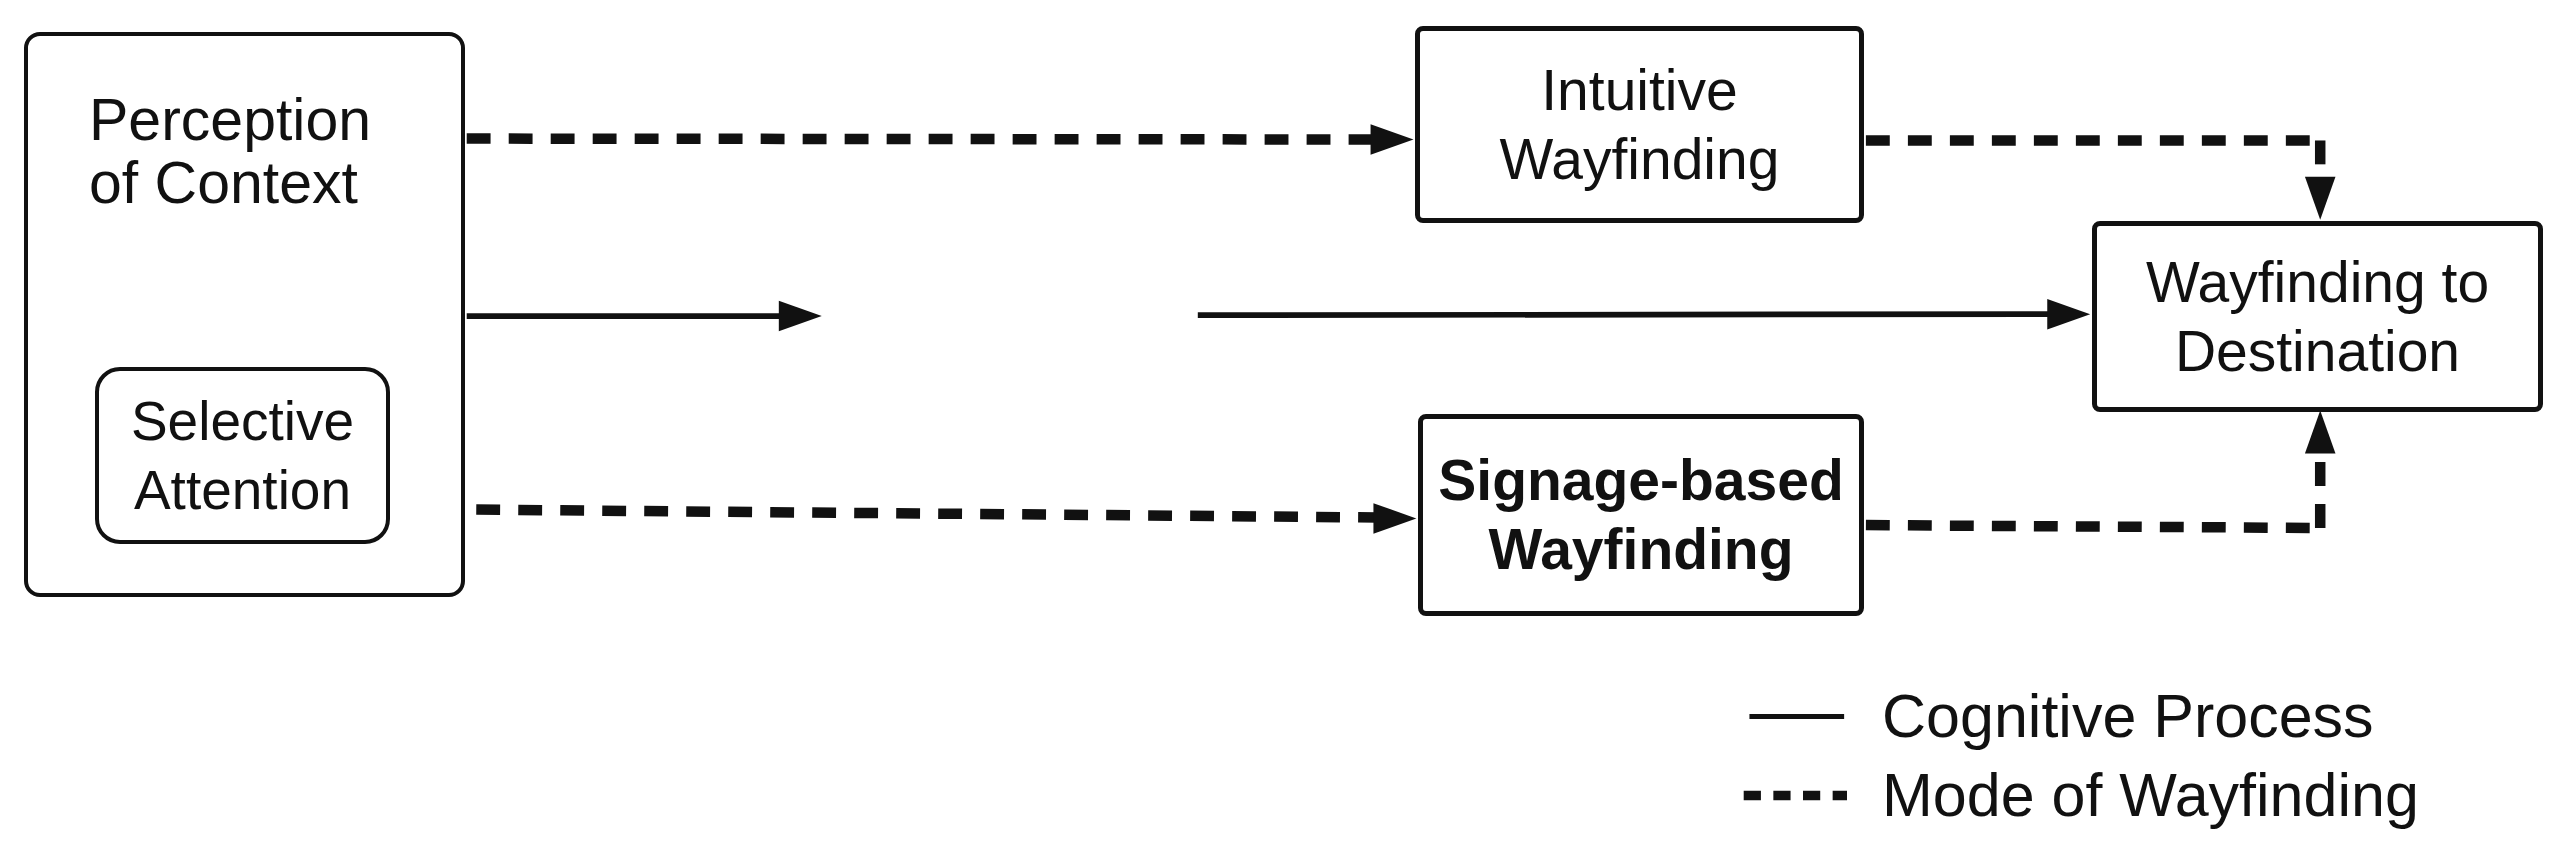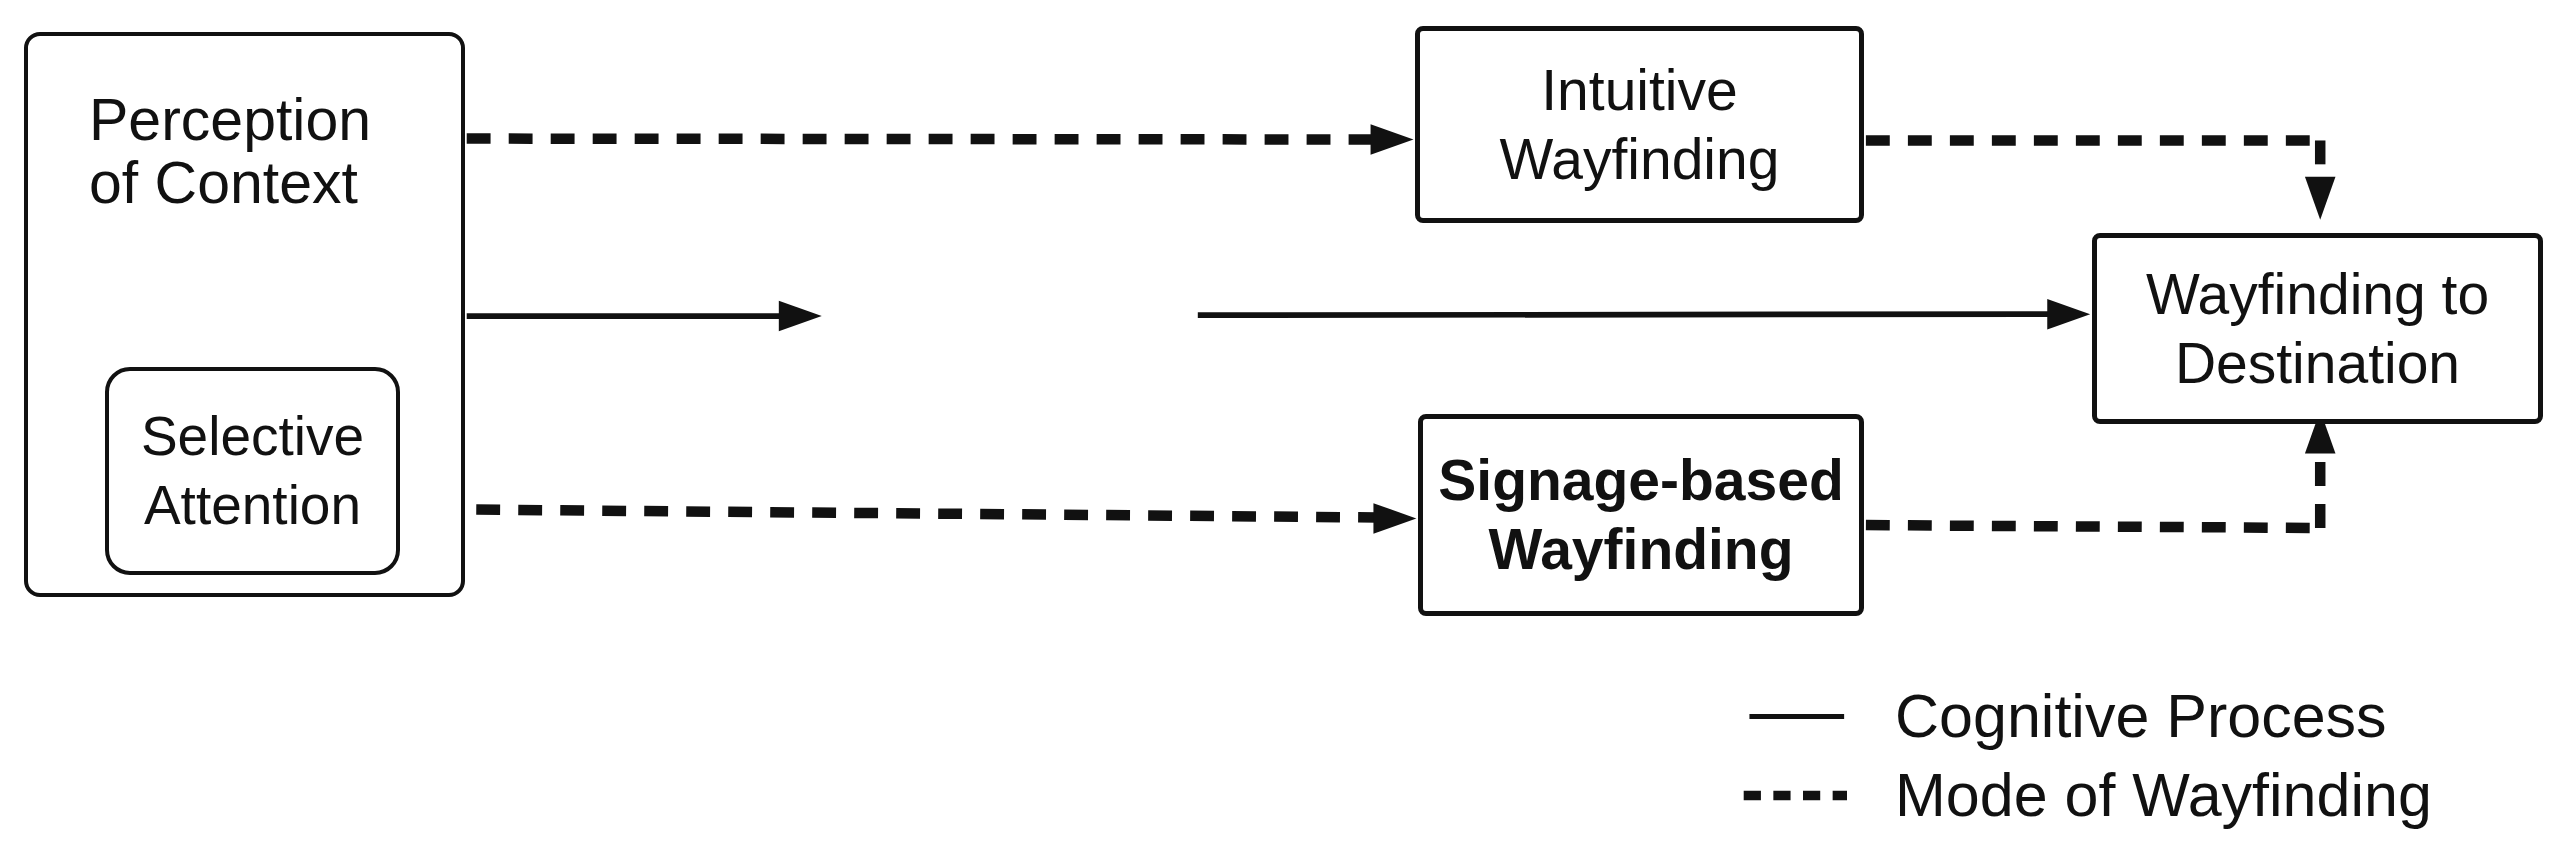--- a/index.html
+++ b/index.html
@@ -38,46 +38,45 @@
   }
   .node-perception {
     left: 24px; top: 31.5px; width: 441px; height: 565px;
     border-width: 4.8px; border-radius: 16px;
     align-items: flex-start; justify-content: flex-start;
     text-align: left;
     padding: 53px 0 0 61px;
     font-size: 59px; line-height: 63px;
   }
   .node-selective {
-    left: 95px; top: 367px; width: 295px; height: 208px;
+    left: 95px; top: 367px; width: 295px; height: 177px;
     border-width: 4.8px; border-radius: 25px;
     font-size: 55px; line-height: 69px;
     z-index: 2;
-    margin-left: 10px;
   }
   .node-cognitive   { left: 824px;  top: 219px; width: 372px; height: 195px; }
   .node-intuitive   { left: 1415px; top: 26px;  width: 449px; height: 197px; }
   .node-signage     { left: 1418px; top: 414px; width: 446px; height: 202px; font-weight: bold; }
-  .node-destination { left: 2092px; top: 233px; width: 451px; height: 191px; }
+  .node-destination { left: 2092px; top: 221px; width: 451px; height: 191px; }
   .legend {
     position: absolute;
     left: 1737px; top: 683px;
     display: flex;
     flex-direction: column;
     gap: 11.5px;
   }
   .legend-row {
     display: flex;
     align-items: center;
     height: 67px;
   }
   .legend-swatch { width: 110px; height: 67px; flex: 0 0 auto; }
   .legend-swatch line { stroke: var(--ink); }
   .legend-label {
-    margin-left: 48px;
+    margin-left: 35px;
     font-size: 61px;
     line-height: 67px;
     white-space: nowrap;
   }
 </style>
 </head>
 <body>
 
 <div class="canvas">
 

